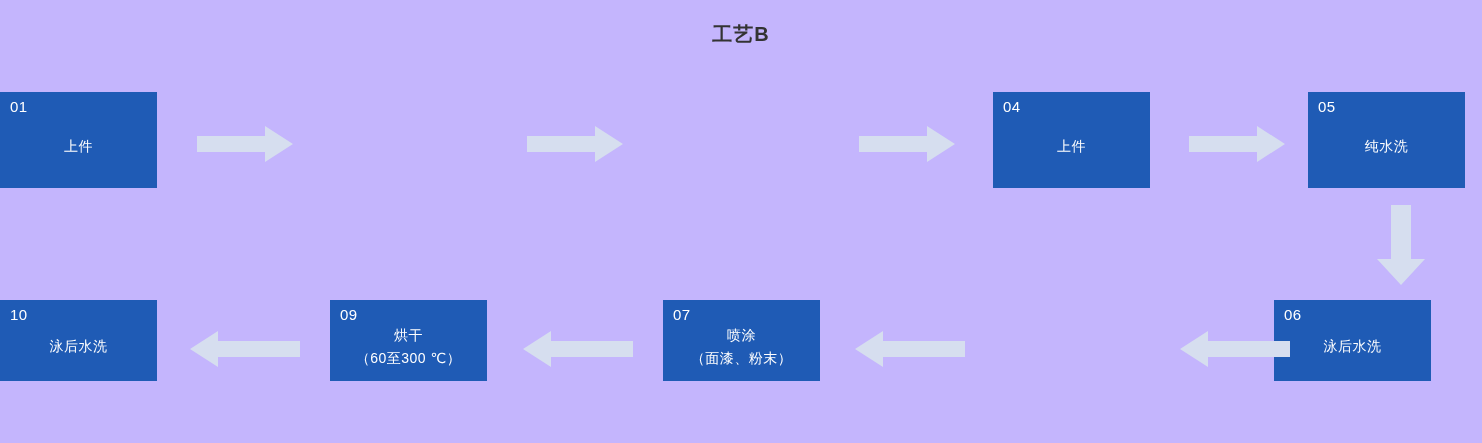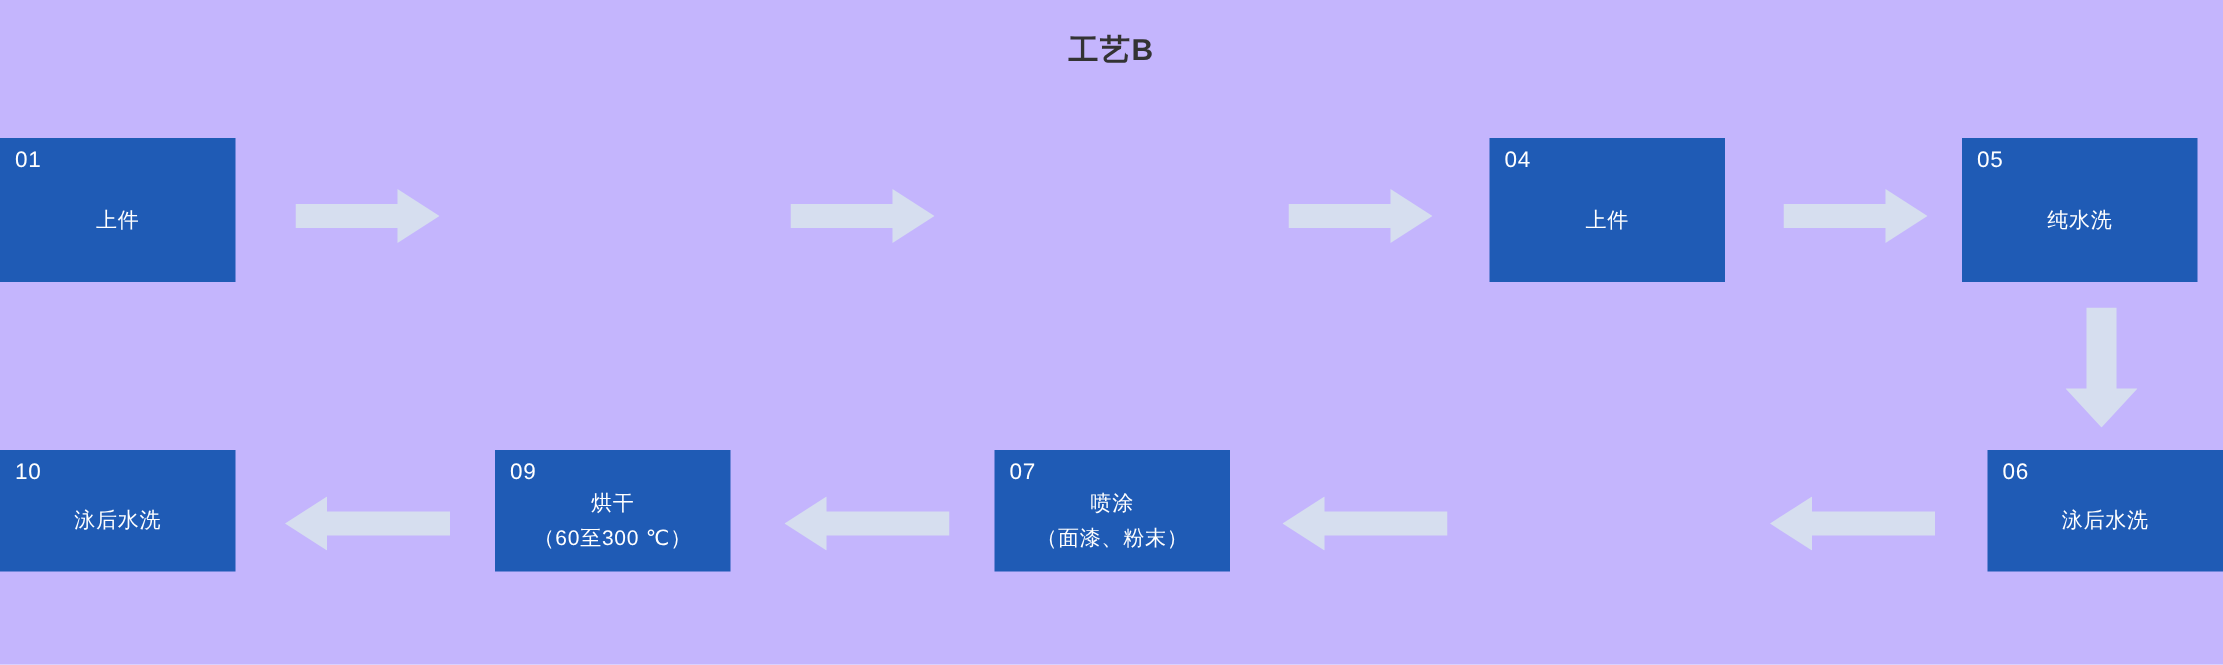--- a/index.html
+++ b/index.html
@@ -139,21 +139,21 @@
 
     </div>
   </div>
 
   <div class="arrow" style="left:1377px; top:205px;">
     <svg width="48" height="80" viewBox="0 0 48 80">
       <polygon points="14,0 34,0 34,54 48,54 24,80 0,54 14,54" fill="#d6deef"></polygon>
     </svg>
   </div>
 
-  <div class="step row2" style="left:1325px;">
+  <div class="step row2" style="left:1274px;">
     <div class="num">06</div>
     <div class="labelwrap">
       <div class="line">泳后水洗</div>
 
     </div>
   </div>
 
   <div class="arrow" style="left:1180px; top:331px;">
     <svg width="110" height="36" viewBox="0 0 110 36">
       <polygon points="110,10 28,10 28,0 0,18 28,36 28,26 110,26" fill="#d6deef"></polygon>

